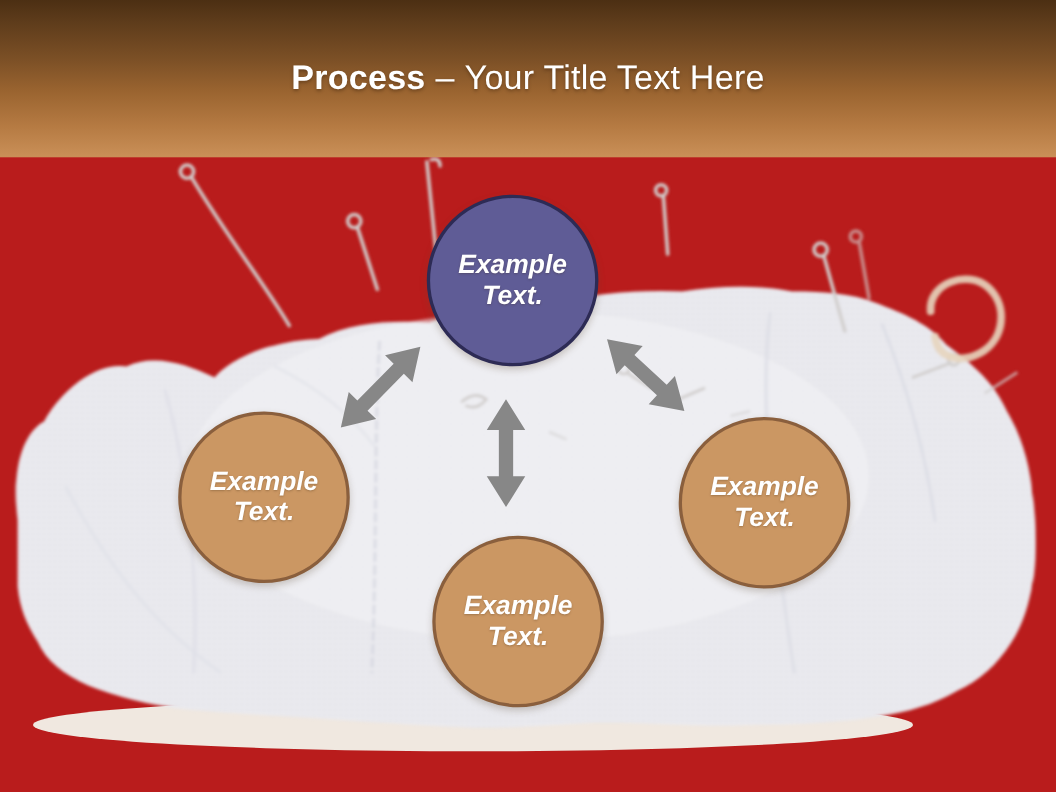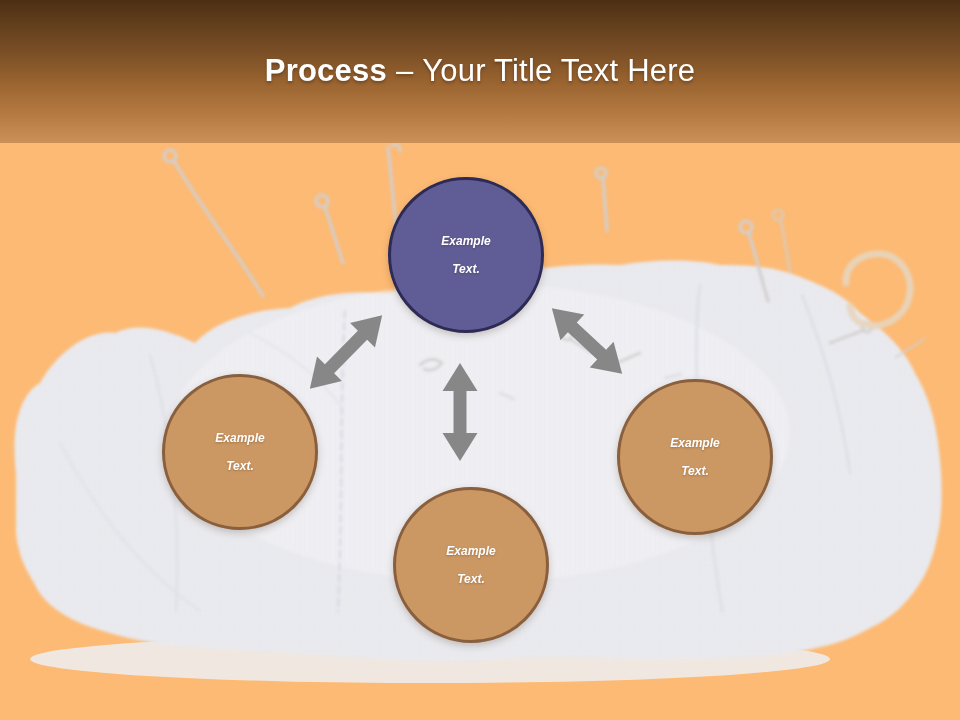--- a/index.html
+++ b/index.html
@@ -1,18 +1,18 @@
 <!DOCTYPE html>
 <html><head>
 <meta charset="utf-8">
 <style>
   html,body{margin:0;padding:0;background:#555;}
   .slide{
     position:relative;width:960px;height:720px;overflow:hidden;
-    background:#fdba74;
+    background:#b91c1c;
     font-family:"Liberation Sans", sans-serif;
   }
   
   .title-bar{
     position:absolute;left:0;top:0;width:960px;height:143px;
     background:linear-gradient(180deg,#4C2F13 0%,#5E3C1B 14%,#7C5026 38%,#9A6430 58%,#B57A42 80%,#CA9058 100%);
     display:flex;align-items:center;justify-content:center;
   }
   .slide-title{
     color:#FFFFFF;font-size:31px;line-height:1.1;font-weight:400;
@@ -27,21 +27,21 @@
   .arrows{position:absolute;left:0;top:0;width:960px;height:720px;pointer-events:none;}
   
   .node{
     position:absolute;width:150px;height:150px;border-radius:50%;
     border:3px solid #000;box-sizing:content-box;
     display:flex;flex-direction:column;align-items:center;justify-content:center;
     box-shadow:0 3px 7px rgba(95,75,55,.28);
     text-align:center;
   }
   .node .line{
-    font-size:12px;font-weight:700;font-style:italic;line-height:28px;
+    font-size:24px;font-weight:700;font-style:italic;line-height:28px;
     text-shadow:0 1px 2px rgba(60,40,20,.3);
   }
   .node-top   {left:388px;top:177px;}
   .node-left  {left:162px;top:374px;}
   .node-bottom{left:393px;top:487px;}
   .node-right {left:617px;top:379px;}
 </style>
 </head>
 <body>
 

